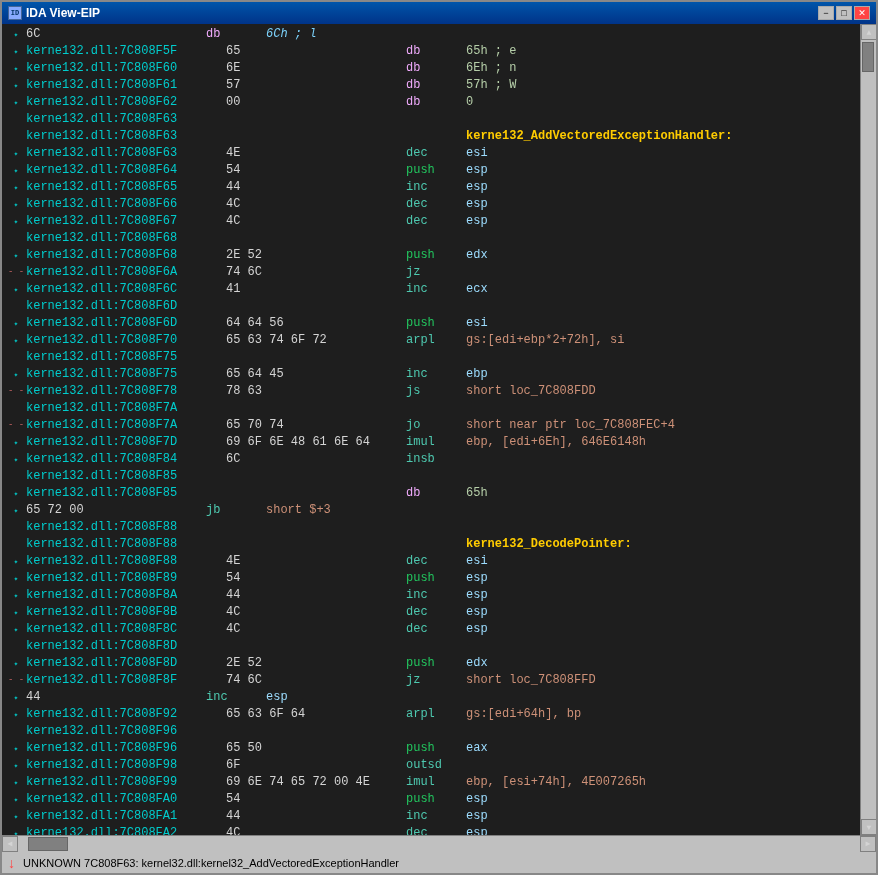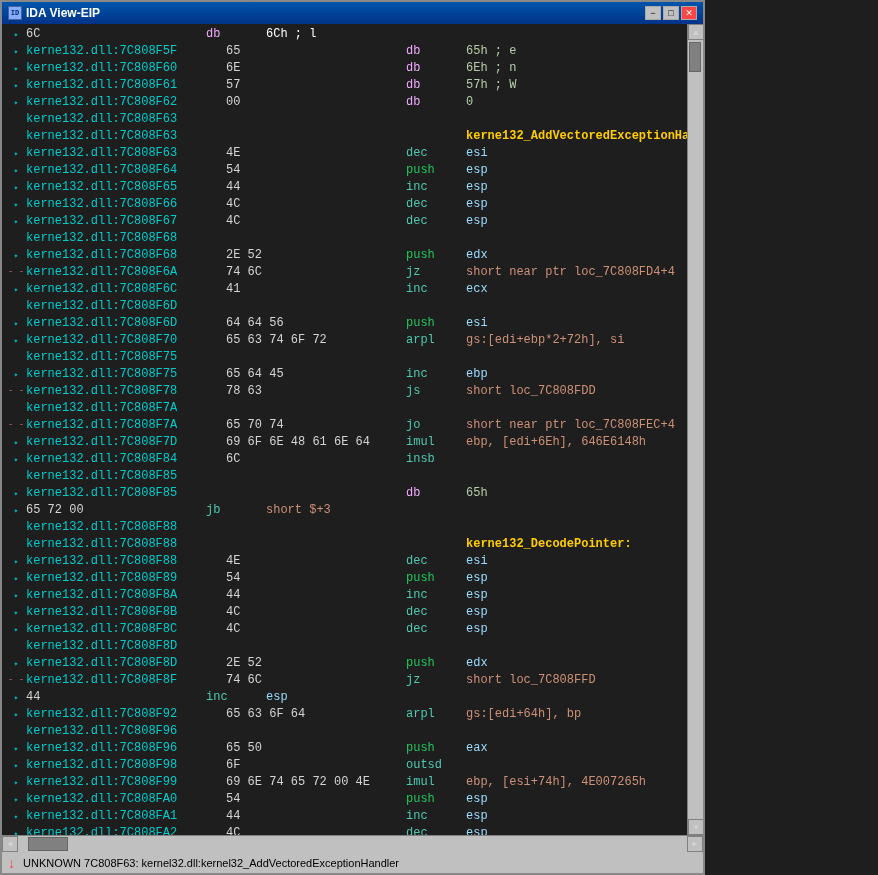--- a/index.html
+++ b/index.html
@@ -1,18 +1,18 @@
 <!DOCTYPE html>
 <html><head>
   <meta charset="utf-8">
   <style>
     * { margin: 0; padding: 0; box-sizing: border-box; }
     body { background: #1e1e1e; font-family: 'Courier New', Courier, monospace; font-size: 12px; color: #d4d4d4; }
     
-    .window { width: 705px; height: 875px; background: #ffffff; border: 2px solid #888; display: flex; flex-direction: column; overflow: hidden; }
+    .window { width: 878px; height: 875px; background: #ffffff; border: 2px solid #888; display: flex; flex-direction: column; overflow: hidden; }
     
     .title-bar { background: linear-gradient(to bottom, #0055aa, #003388); color: white; padding: 3px 6px; display: flex; align-items: center; justify-content: space-between; height: 22px; flex-shrink: 0; }
     .title-bar-left { display: flex; align-items: center; gap: 4px; }
     .title-icon { width: 14px; height: 14px; background: #88aaff; border: 1px solid #446699; display: flex; align-items: center; justify-content: center; font-size: 8px; }
     .title-text { font-size: 12px; font-weight: bold; font-family: Arial, sans-serif; }
     .title-buttons { display: flex; gap: 2px; }
     .title-btn { width: 16px; height: 14px; border: 1px solid #aaa; background: #c0c0c0; display: flex; align-items: center; justify-content: center; font-size: 9px; cursor: pointer; color: black; font-family: Arial; }
     .title-btn.close { background: #ff4444; color: white; }
     
     .content-area { display: flex; flex-direction: column; flex: 1; overflow: hidden; background: #1e1e1e; }
@@ -80,21 +80,21 @@
   <div class="content-area">
     <div class="disasm-container">
       <div class="disasm-scroll" id="disasm-scroll">
 
       <div class="disasm-line">
             <span class="line-marker">
               <span class="dot-cyan">✦</span>
             </span>
             <span class="bytes">6C</span>
             <span class="mnemonic db">db</span>
-            <span class="operand" style="color: #ffffff;">6Ch ; l</span>
+            <span class="operand" style="color: #7dd3fc; font-style: italic;">6Ch ; l</span>
           </div>
           <div class="disasm-line">
             <span class="line-marker">
               <span class="dot-cyan">✦</span>
             </span>
             <span class="addr">kerne132.dll:7C808F5F</span>
             <span class="bytes">65</span>
             <span class="mnemonic db">db</span>
             <span class="operand" style="color: rgb(181, 206, 168);">65h ; e</span>
           </div>
@@ -200,21 +200,20 @@
             <span class="mnemonic push">push</span>
             <span class="operand" style="color: rgb(156, 220, 254);">edx</span>
           </div>
           <div class="disasm-line">
             <span class="line-marker">
               <span class="dash-line" style="font-size:9px; color:#cc6666;">- -</span>
             </span>
             <span class="addr">kerne132.dll:7C808F6A</span>
             <span class="bytes">74 6C</span>
             <span class="mnemonic jz">jz</span>
-            <span class="operand" style="color: rgb(206, 145, 120);">short near ptr loc_7C808FD4+4</span>
           </div>
           <div class="disasm-line">
             <span class="line-marker">
               <span class="dot-cyan">✦</span>
             </span>
             <span class="addr">kerne132.dll:7C808F6C</span>
             <span class="bytes">41</span>
             <span class="mnemonic inc">inc</span>
             <span class="operand" style="color: rgb(156, 220, 254);">ecx</span>
           </div>

